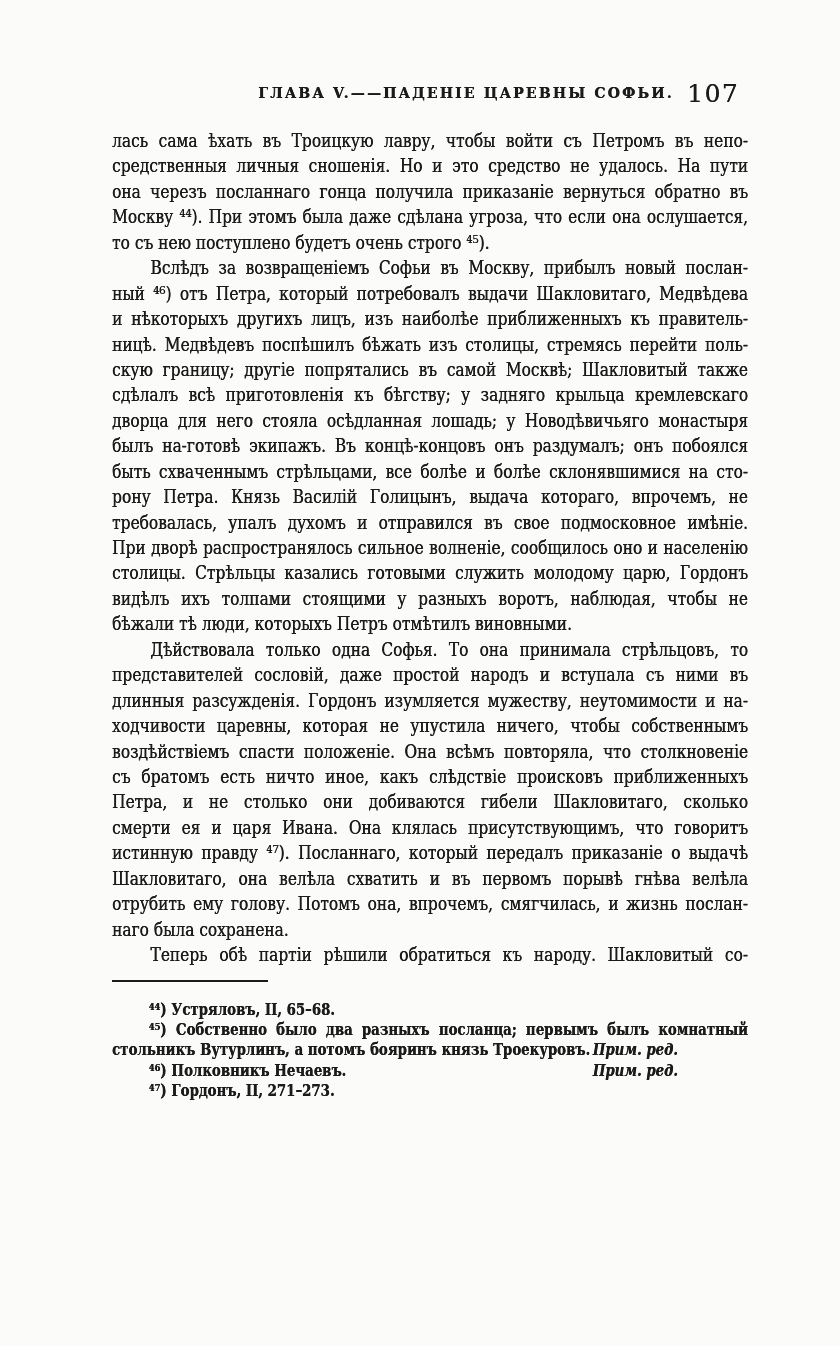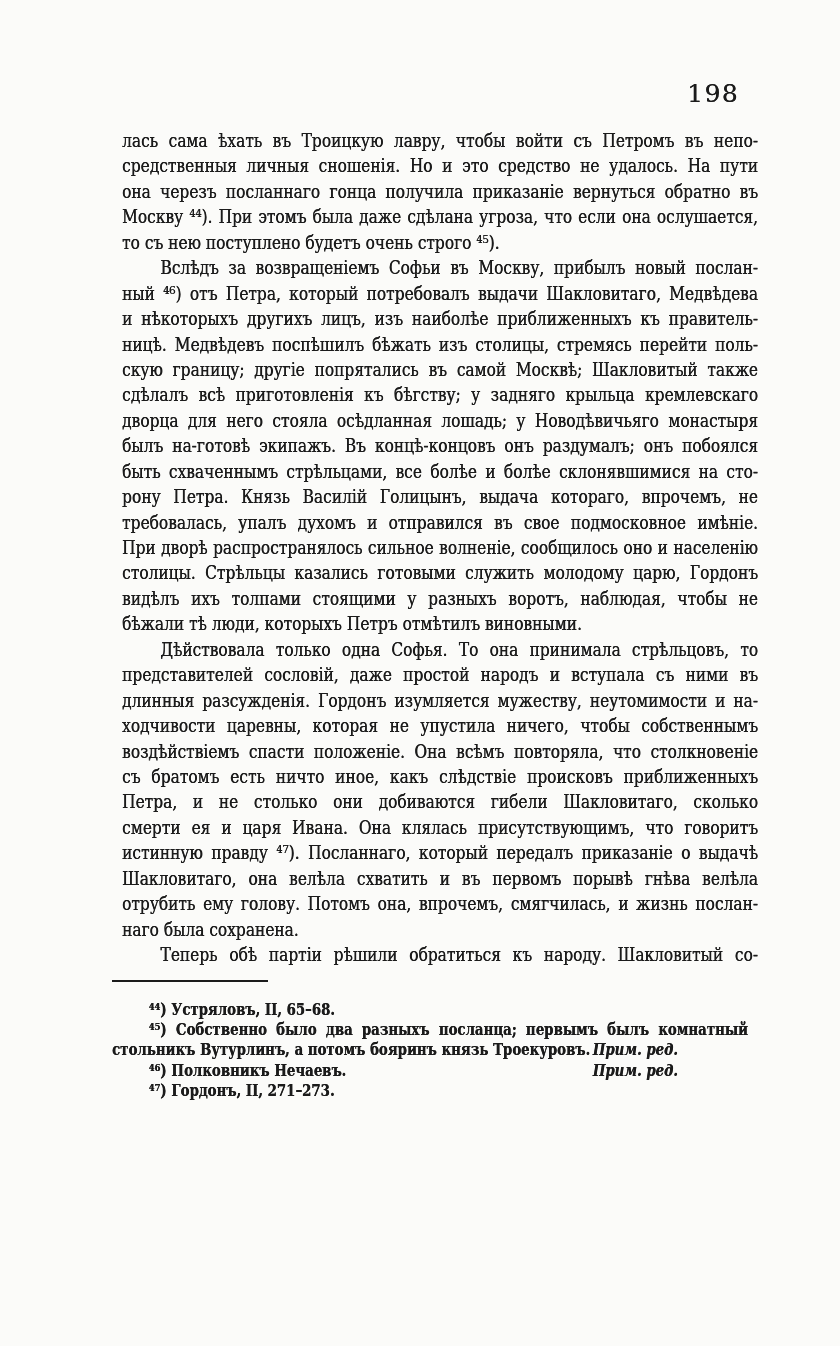--- a/index.html
+++ b/index.html
@@ -14,21 +14,21 @@
     box-sizing:border-box; padding-left:72px;
     text-align:center; font-size:14px; font-weight:bold;
     letter-spacing:2.2px; white-space:nowrap;
     text-shadow:0.3px 0 0 currentColor;
   }
   .page-number {
     position:absolute; top:79px; left:687px;
     font-size:25px; letter-spacing:1.5px;
     text-shadow:0.3px 0 0 currentColor;
   }
-  .body-block { position:absolute; top:128px; left:122px; width:636px; }
+  .body-block { position:absolute; top:128px; left:112px; width:636px; }
   .xscale { width:763px; transform:scaleX(0.8335); transform-origin:0 0; }
   .line {
     font-size:18.5px; line-height:25.45px; height:25.45px;
     text-align:left; white-space:nowrap;
     text-shadow:0.35px 0 0 currentColor;
   }
   .line.just { white-space:normal; text-align:justify; text-align-last:justify; }
   .line.ind  { text-indent:46px; }
   .footnote-rule {
     position:absolute; top:980px; left:112px; width:156px; height:2.4px;
@@ -41,22 +41,23 @@
   }
   .fline.ind  { text-indent:44px; }
   .fline.just { white-space:normal; text-align:justify; text-align-last:justify; }
   .ed-tag { position:absolute; right:84px; top:0; font-style:italic; white-space:nowrap; }
 </style>
 </head>
 <body>
 
 <div class="page">
 
+  <div class="chapter-title">ГЛАВА V.——ПАДЕНІЕ ЦАРЕВНЫ СОФЬИ.</div>
 
-  <div class="page-number">198</div>
+  <div class="page-number">107</div>
 
   <div class="body-block">
     <div class="xscale">
         <div>
           <div class="line just">лась сама ѣхать въ Троицкую лавру, чтобы войти съ Петромъ въ непо-</div>
           <div class="line just">средственныя личныя сношенія. Но и это средство не удалось. На пути</div>
           <div class="line just">она черезъ посланнаго гонца получила приказаніе вернуться обратно въ</div>
           <div class="line just">Москву ⁴⁴). При этомъ была даже сдѣлана угроза, что если она ослушается,</div>
           <div class="line">то съ нею поступлено будетъ очень строго ⁴⁵).</div>
         </div>

